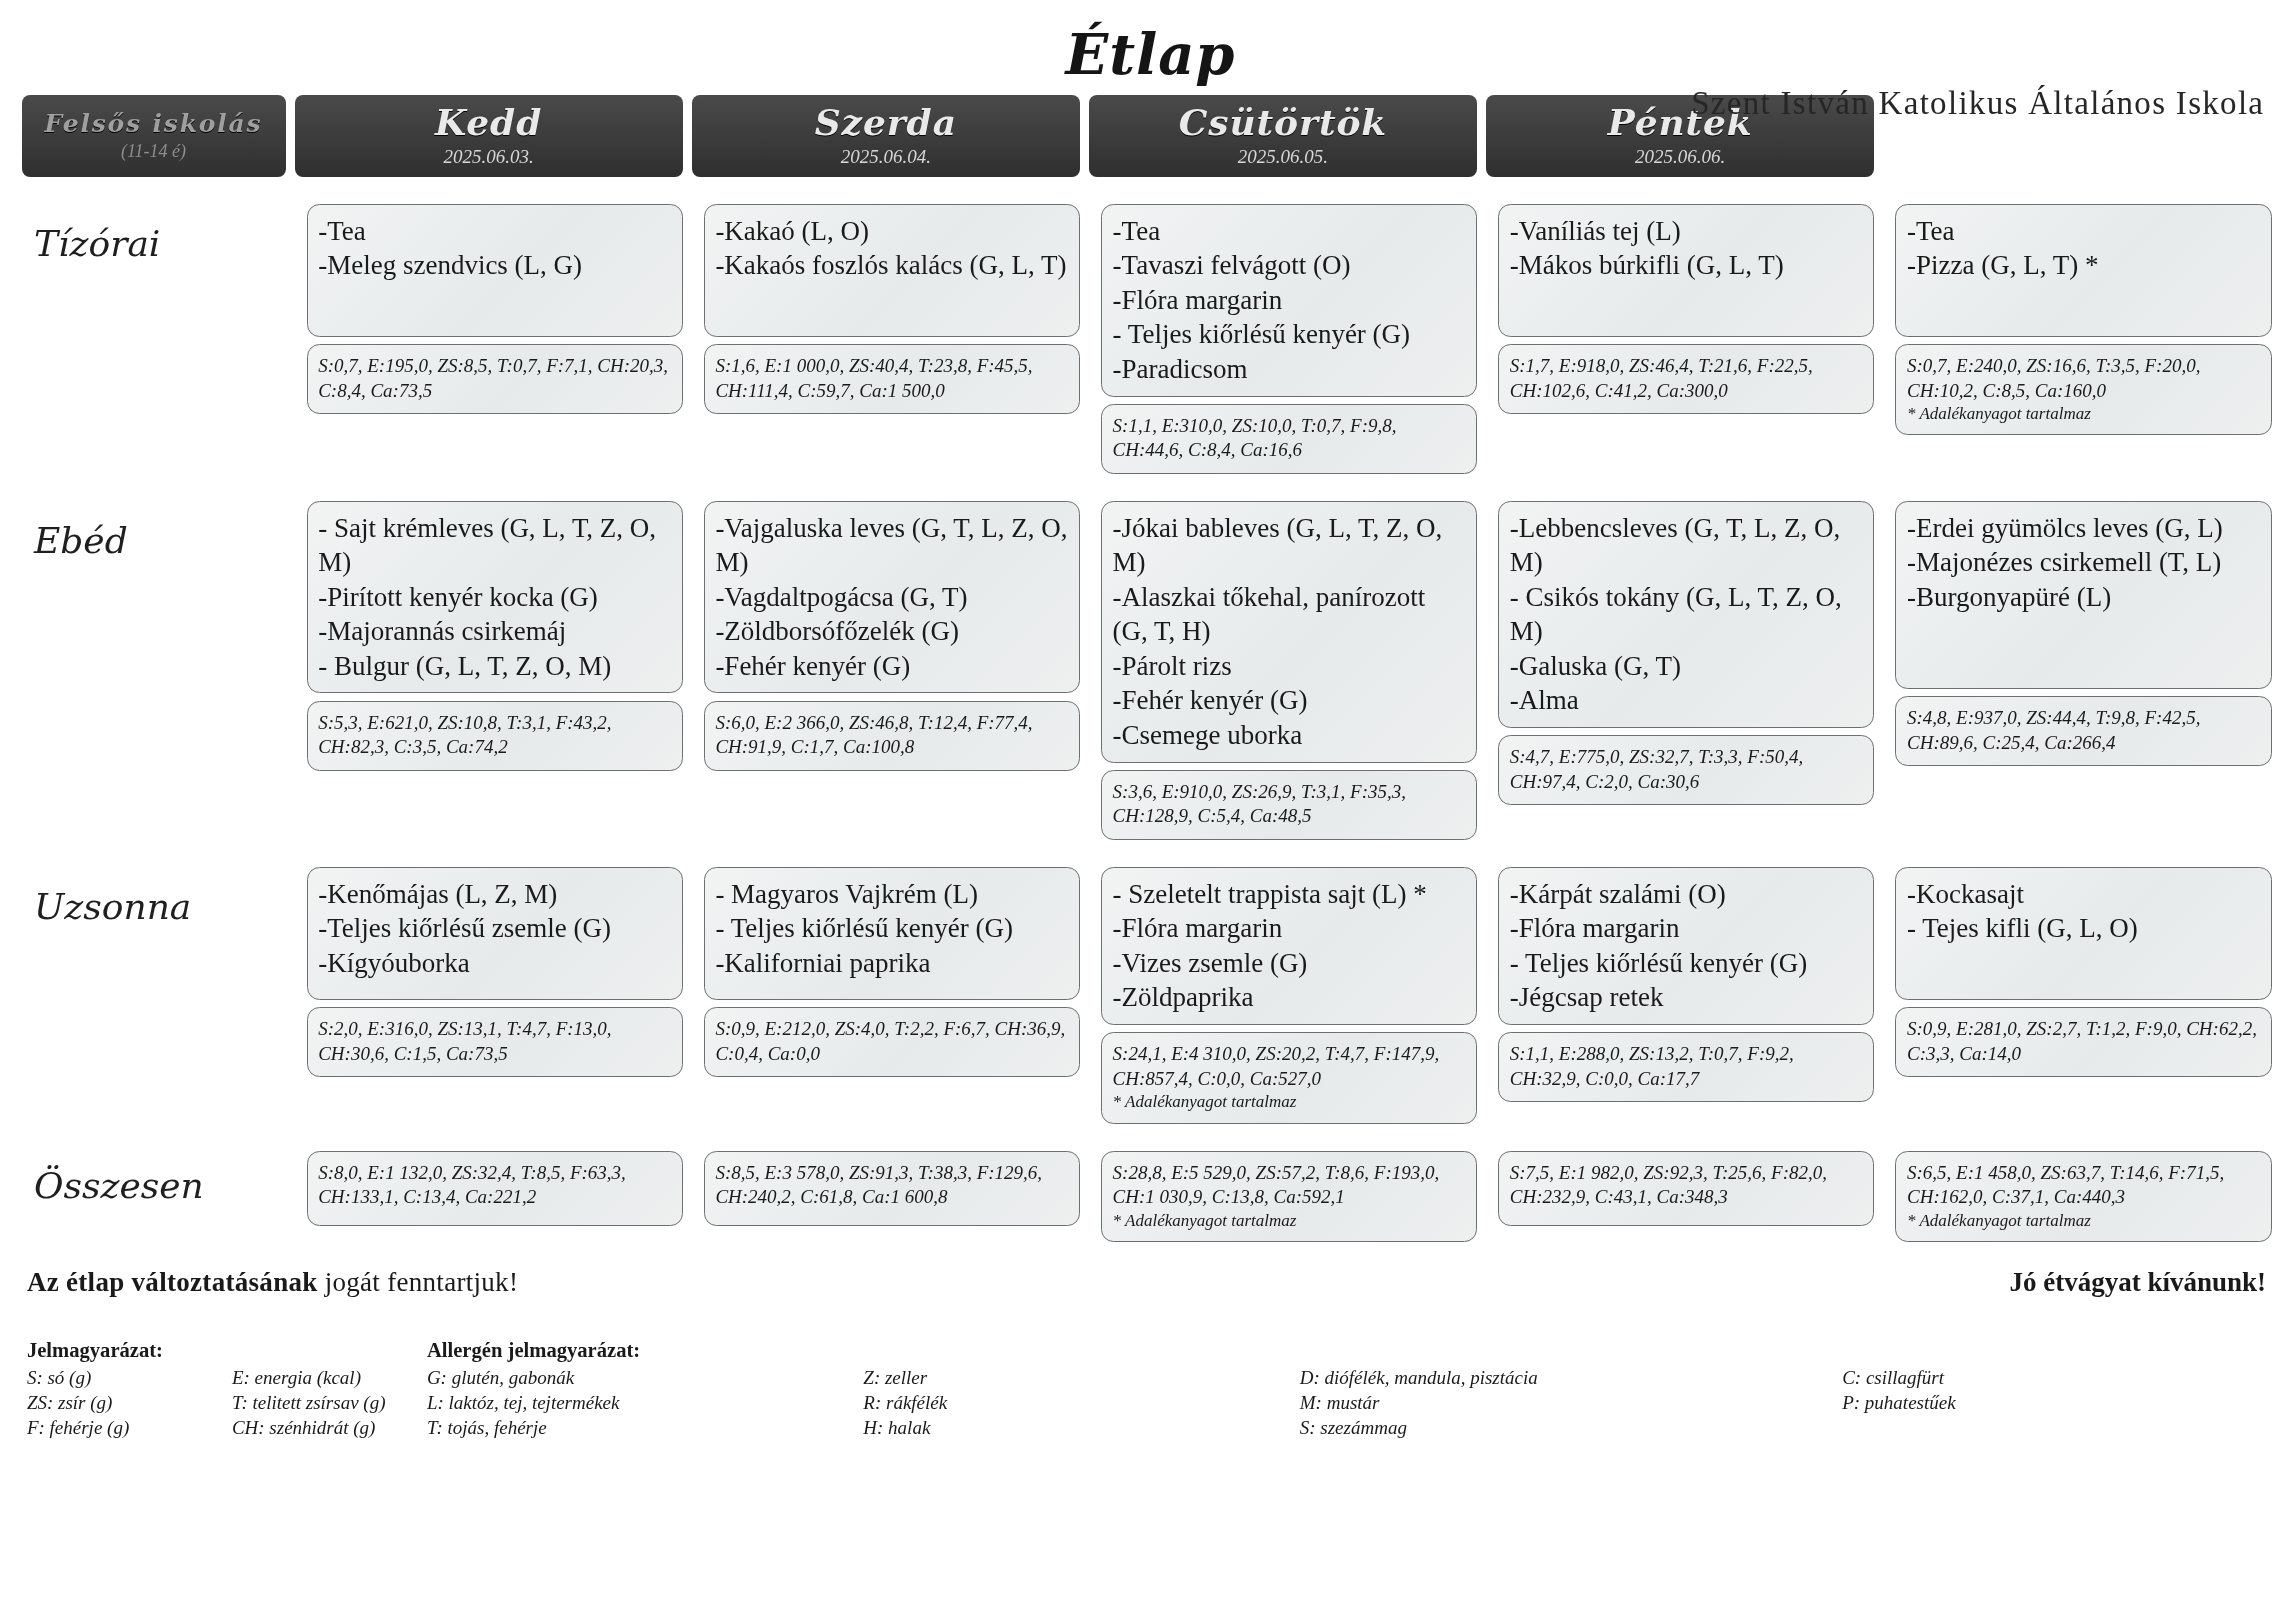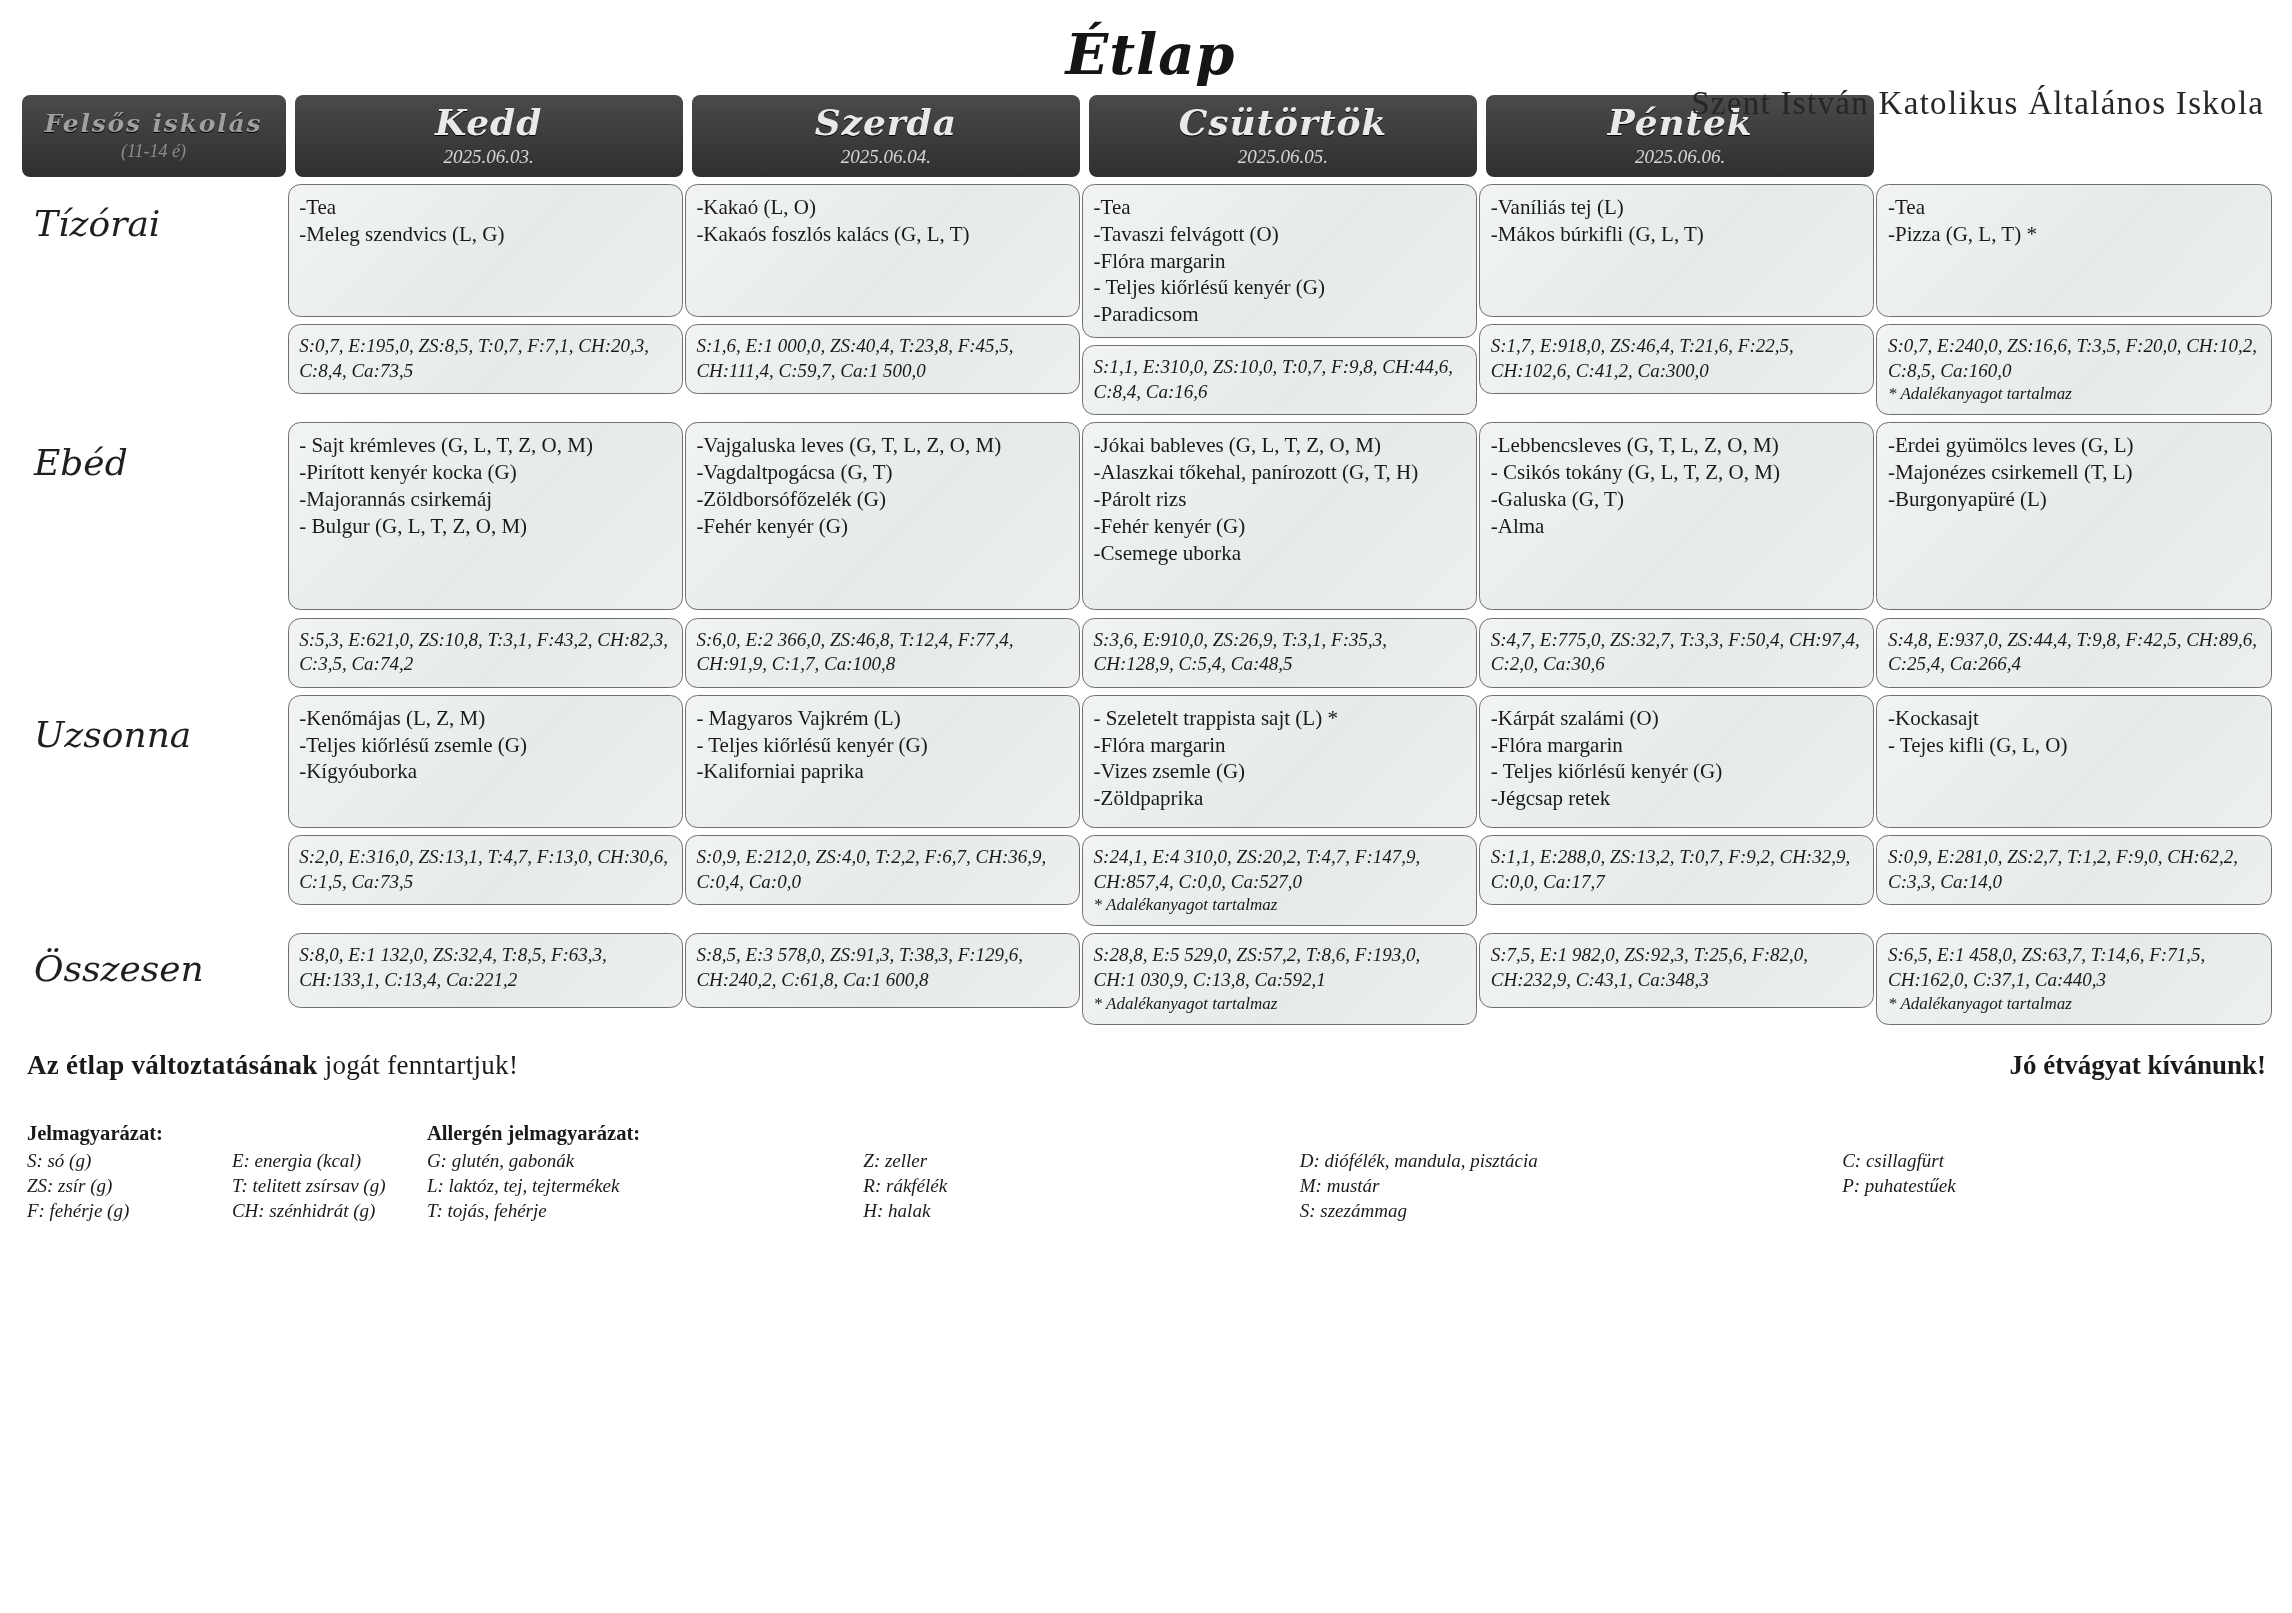--- a/index.html
+++ b/index.html
@@ -92,22 +92,22 @@
   }
   .hdr.corner .d-date {
     font-size: 18px;
     color: #8d8d8d;
   }
 
   
   .band {
     display: grid;
     grid-template-columns: 264px repeat(5, 1fr);
-    gap: 2px;
-    margin-top: 7px;
+    gap: 21px;
+    margin-top: 27px;
   }
   .band-label {
     display: flex;
     align-items: flex-start;
     padding-top: 19.7px;
     padding-left: 12.5px;
     font-style: italic;
     font-size: 36px;
     font-family: "DejaVu Serif", serif;
     color: #1f1f1f;
@@ -122,21 +122,21 @@
     gap: 7.2px;
   }
   .card {
     border: 1.4px solid #6f6f6f;
     border-radius: 12.5px;
     background: #eef1f1;
     background: linear-gradient(135deg,#f2f4f4 0%,#e6eaea 55%,#eef0f0 100%);
     padding: 9px 10.7px 9px 10.7px;
   }
   .card.items {
-    font-size: 21px;
+    font-size: 27px;
     line-height: 1.28;
     min-height: 134px;
   }
   .card.items .line {
     white-space: normal;
   }
   .card.nutri {
     font-size: 19px;
     font-style: italic;
     line-height: 1.3;

